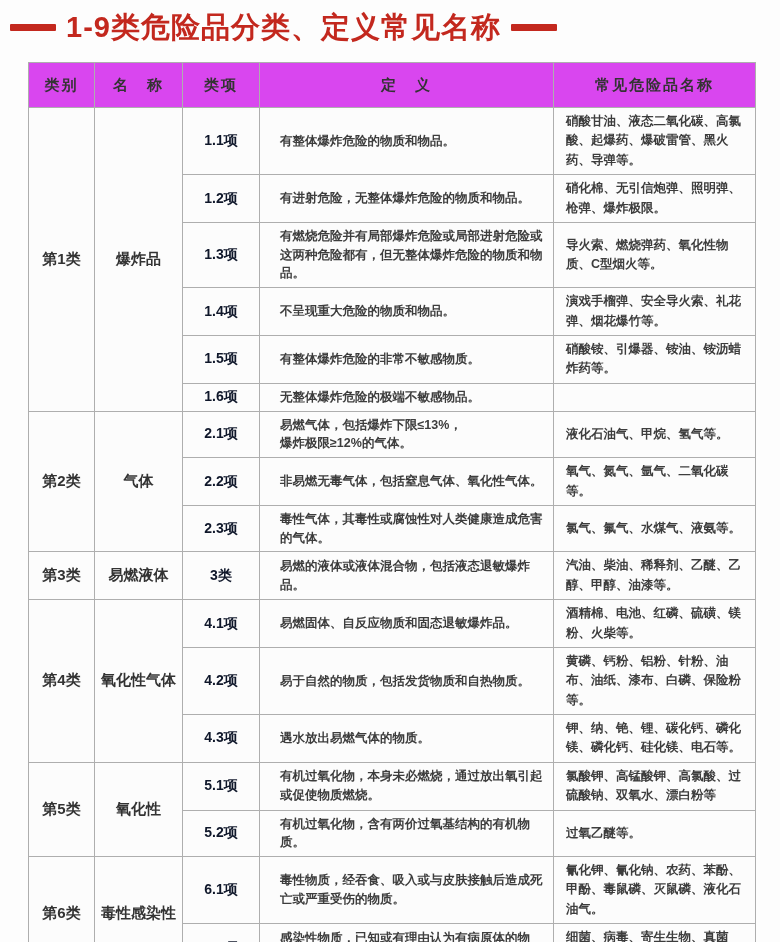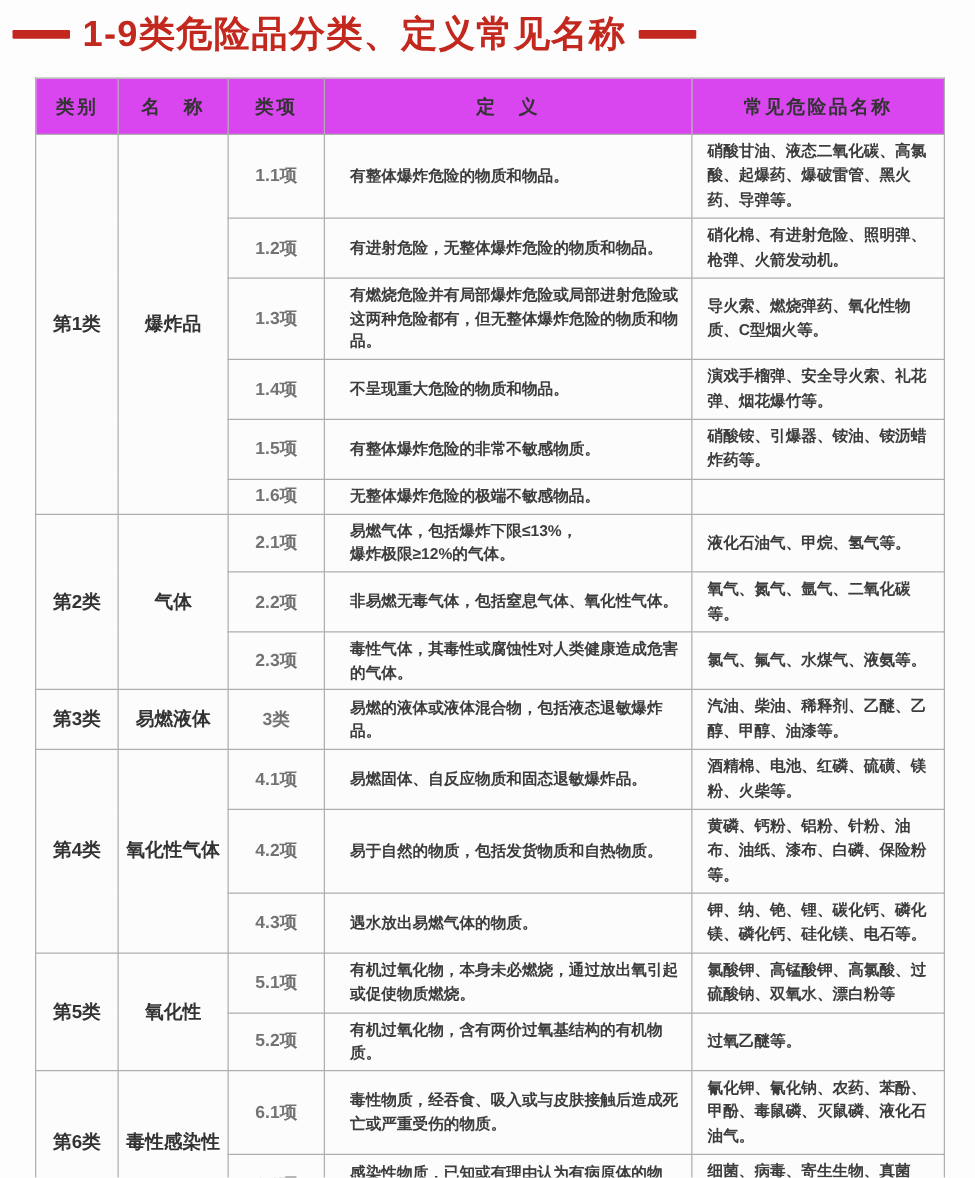--- a/index.html
+++ b/index.html
@@ -47,21 +47,21 @@
   }
   td.cat,td.name{
     text-align:center;
     font-size:15px;
     color:#333;
     margin-left:44px;
   }
   td.item{
     text-align:center;
     font-size:14px;
-    color:#737373;
+    color:#0f172a;
   }
   td.def{
     font-size:12.5px;
     line-height:1.5;
     padding:4px 8px 4px 20px;
     white-space:pre-line;
   }
   td.ex{
     font-size:12.5px;
     line-height:1.55;
@@ -99,21 +99,21 @@
     <tr class="r43">
       <td class="cat" rowspan="6">第1类</td>
       <td class="name" rowspan="6">爆炸品</td>
       <td class="item">1.1项</td>
       <td class="def">有整体爆炸危险的物质和物品。</td>
       <td class="ex">硝酸甘油、液态二氧化碳、高氯酸、起爆药、爆破雷管、黑火药、导弹等。</td>
     </tr>
     <tr class="r43">
       <td class="item">1.2项</td>
       <td class="def">有进射危险，无整体爆炸危险的物质和物品。</td>
-      <td class="ex">硝化棉、有进射危险、照明弹、枪弹、火箭发动机。</td>
+      <td class="ex">硝化棉、无引信炮弹、照明弹、枪弹、爆炸极限。</td>
     </tr>
     <tr class="r43">
       <td class="item">1.3项</td>
       <td class="def">有燃烧危险并有局部爆炸危险或局部进射危险或这两种危险都有，但无整体爆炸危险的物质和物品。</td>
       <td class="ex">导火索、燃烧弹药、氧化性物质、C型烟火等。</td>
     </tr>
     <tr class="r43">
       <td class="item">1.4项</td>
       <td class="def">不呈现重大危险的物质和物品。</td>
       <td class="ex">演戏手榴弹、安全导火索、礼花弹、烟花爆竹等。</td>

